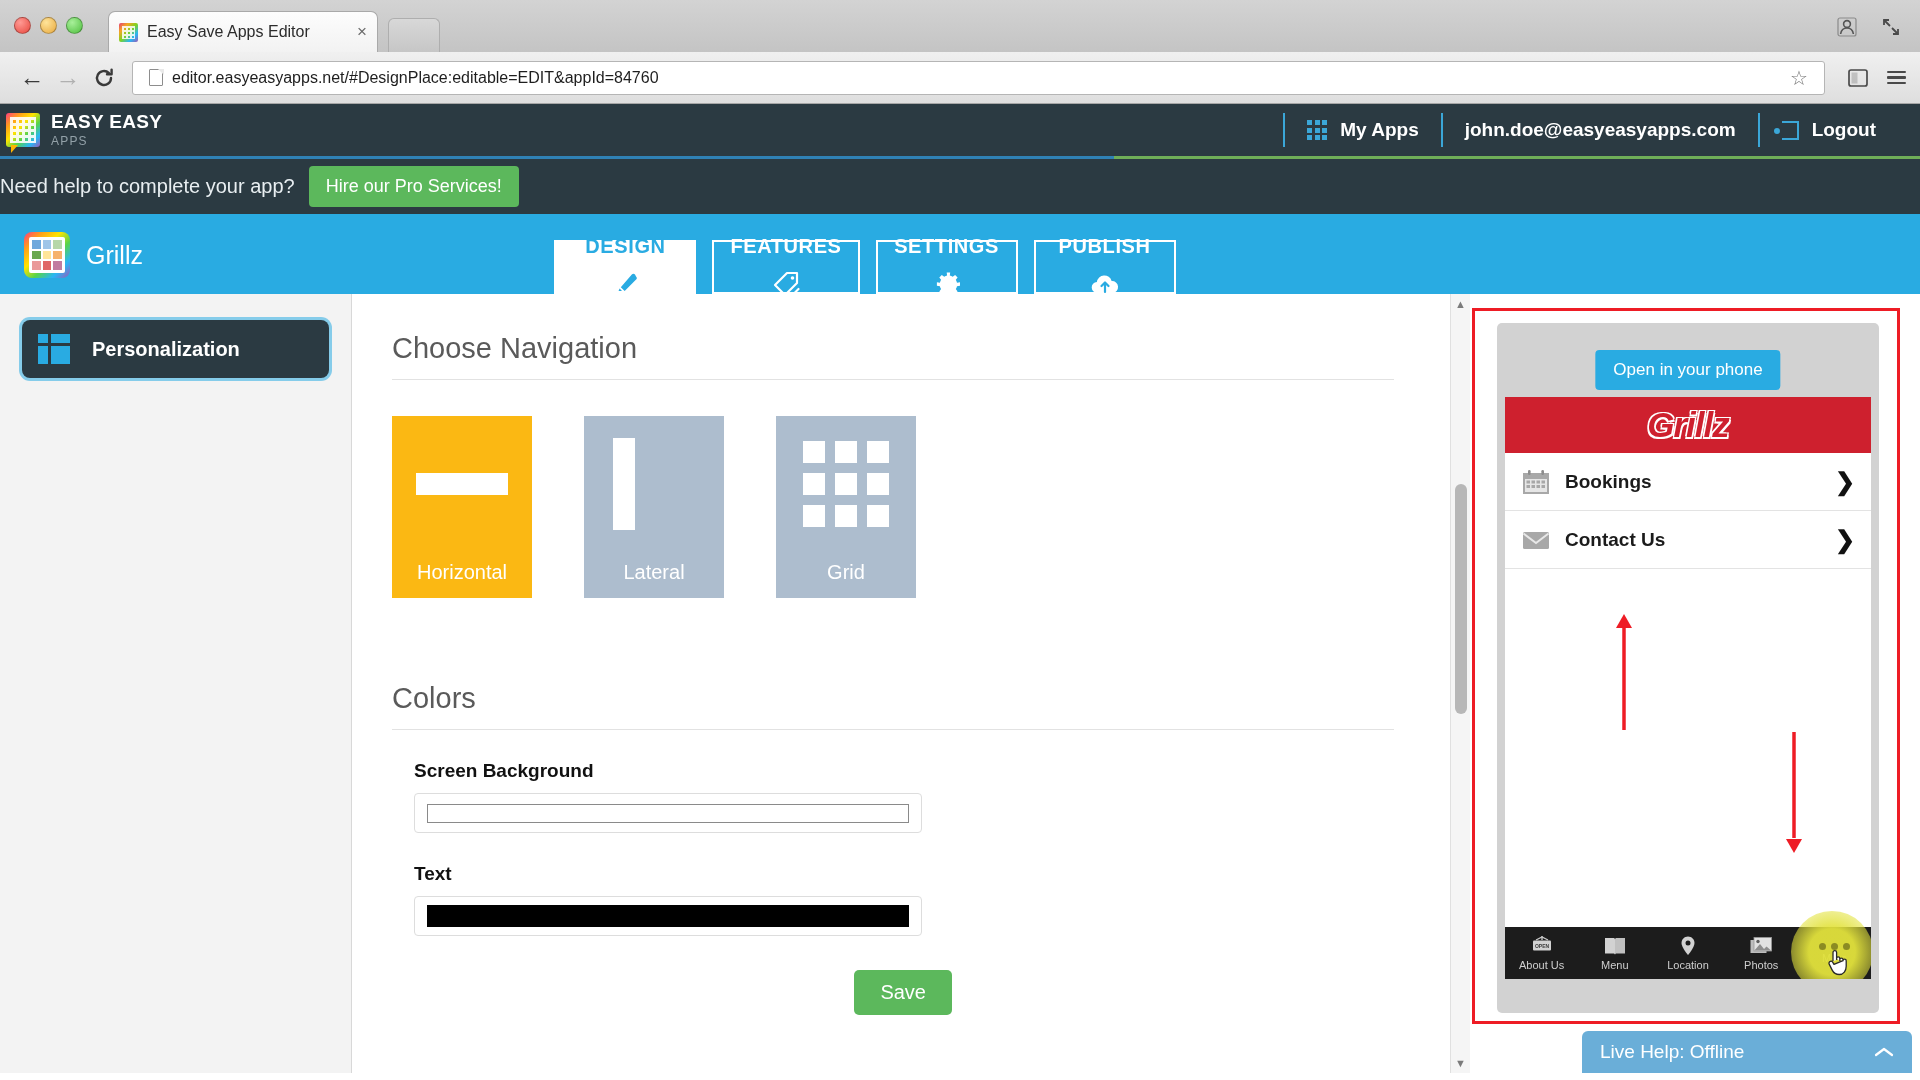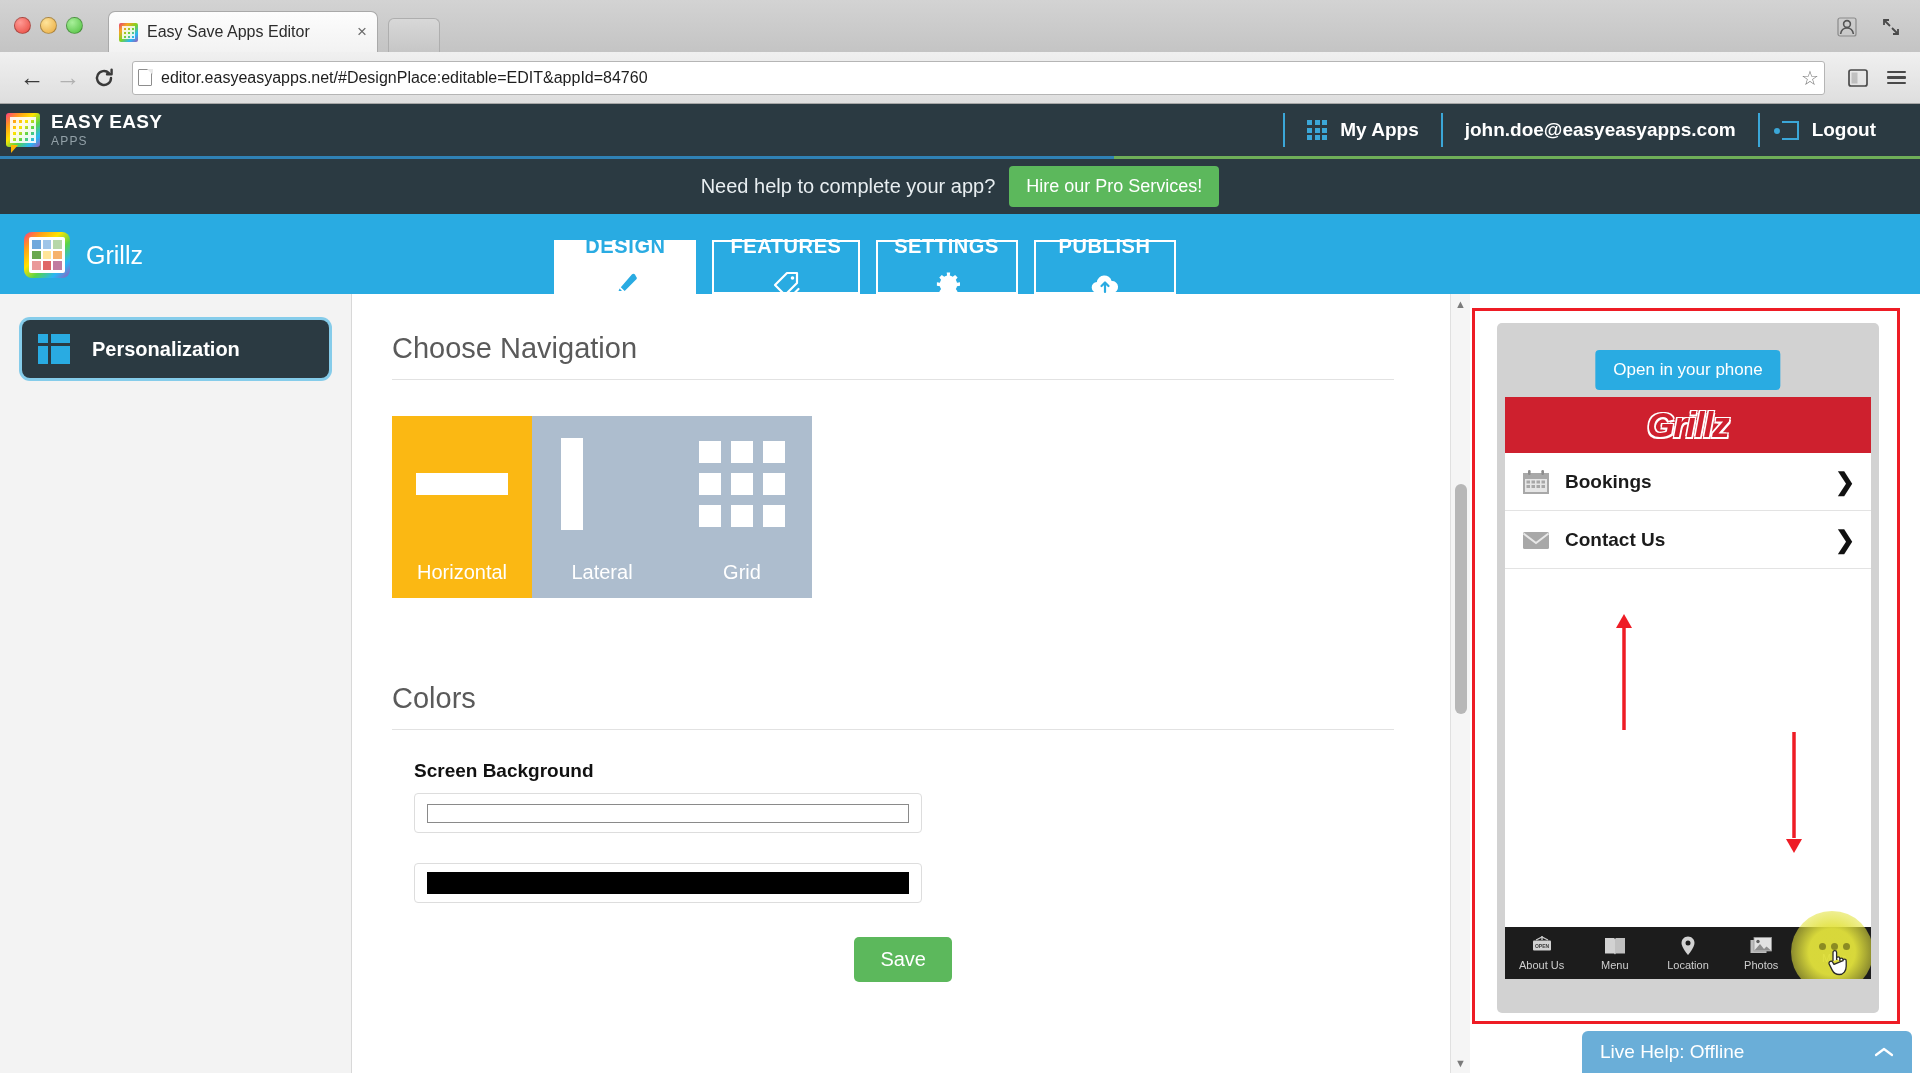--- a/index.html
+++ b/index.html
@@ -44,21 +44,21 @@
     justify-content: center; color: #4a4a4a; }
 
   .urlbar-row { height: 52px; display: flex; align-items: center; padding: 0 14px;
     background: linear-gradient(to bottom,#f0f0f0,#dedede); border-bottom: 1px solid #a6a6a6; }
   .nav-btn { width: 36px; height: 36px; display: flex; align-items: center;
     justify-content: center; font-size: 25px; color: #3a3a3a; }
   .nav-btn.dim { color: #b0b0b0; }
   .nav-btn.reload { font-size: 22px; font-weight: bold; }
   .urlfield { flex: 1; height: 34px; margin: 0 10px; background: #fff;
     border: 1px solid #b5b5b5; border-radius: 3px; display: flex; align-items: center;
-    padding: 0 5px; justify-content: space-between; }
+    padding: 0 16px; justify-content: space-between; }
   .page-icon { width: 14px; height: 17px; border: 1.5px solid #8d8d8d; border-radius: 1px;
     background: #fff; margin-right: 9px; flex: none; position: relative; }
   .page-icon::after { content:''; position:absolute; top:-1.5px; right:-1.5px;
     border-top: 6px solid #e9e9e9; border-left: 6px solid transparent; }
   .url-text { font-size: 16px; color: #1e1e1e; white-space: nowrap; }
   .star { font-size: 20px; color: #7a7a7a; margin-left: 8px; }
   .url-right { display: flex; align-items: center; gap: 12px; padding-left: 6px; }
   .menu-ic { display: flex; flex-direction: column; gap: 3px; }
   .menu-ic span { display:block; width: 19px; height: 2.5px; background: #4a4a4a; border-radius:1px; }
 
@@ -88,21 +88,21 @@
   .logout-ic { width: 17px; height: 19px; border: 2.5px solid #3ba7d8; border-left: none;
     position: relative; }
   .logout-ic::after { content:''; position: absolute; left: -8px; top: 5.5px;
     width: 6px; height: 6px; background: #3ba7d8; border-radius: 50%; }
   .hdr-rule { height: 3px; display: flex; }
   .hdr-rule i:first-child { width: 58%; background: #2f81b5; }
   .hdr-rule i:last-child  { width: 42%; background: #6fae58; }
 
   
   .promo { height: 55px; background: #2b3a42; display: flex; align-items: center;
-    justify-content: center; gap: 14px; }
+    gap: 14px; }
   .promo-text { color: #e8eef1; font-size: 20px; }
   .promo-btn { background: #5cb85c; color: #fff; font-size: 18px; padding: 10px 17px;
     border: none; border-radius: 4px; cursor: pointer; }
 
   
   .bluebar { height: 80px; background: #29abe2; display: flex; align-items: flex-end;
     position: relative; }
   .app-chip { display: flex; align-items: center; position: absolute; left: 24px; top: 18px; }
   .app-icon { width: 46px; height: 46px; border-radius: 8px; position: relative; flex: none;
     background: linear-gradient(135deg,#ff3b7f 0%,#ff9f1a 20%,#ffe400 40%,#57d34a 60%,#29b6f6 80%,#9b59b6 100%);
@@ -133,21 +133,21 @@
   .side-ic { width: 32px; height: 30px; flex: none; display: grid;
     grid-template-columns: 10px 1fr; grid-template-rows: 9px 1fr; gap: 2.5px; }
   .side-ic i { background: #29abe2; display: block; }
   .side-label { color: #fff; font-size: 20px; font-weight: bold; }
 
   .content { flex: 1; background: #fff; padding: 38px 0 0 0; position: relative;
     overflow: hidden; }
   .inner { padding-left: 40px; padding-right: 48px; max-width: 1090px; }
   .sec-title { font-size: 29px; color: #5a5a5a; font-weight: normal;
     padding-bottom: 14px; border-bottom: 1px solid #e2e2e2; }
-  .nav-cards { display: flex; margin-top: 36px; }
+  .nav-cards { display: flex; gap: 52px; margin-top: 36px; }
   .nav-card { width: 140px; height: 182px; display: flex; flex-direction: column;
     align-items: center; justify-content: flex-end; cursor: pointer; position: relative; }
   .nav-card.sel { background: #fbb813; }
   .nav-card.unsel { background: #adbdce; }
   .nc-art { position: absolute; top: 0; left: 0; right: 0; bottom: 46px;
     display: flex; align-items: center; justify-content: center; }
   .bar-h { width: 92px; height: 22px; background: #fff; }
   .bar-v { width: 22px; height: 92px; background: #fff; margin-right: 60px; }
   .grid3 { display: grid; grid-template-columns: repeat(3, 22px);
     grid-template-rows: repeat(3, 22px); gap: 10px; }
@@ -430,20 +430,21 @@
       <h2 class="sec-title colors-title">Colors</h2>
 
       <div class="field">
         <div class="field-label">Screen Background</div>
         <div class="swatch-box">
           <span class="swatch" style="background: rgb(255, 255, 255);"></span>
         </div>
       </div>
 
       <div class="field">
+        <div class="field-label">Text</div>
         <div class="swatch-box">
           <span class="swatch black" style="background: rgb(0, 0, 0);"></span>
         </div>
       </div>
 
       <div class="save-row">
         <button class="save-btn">Save</button>
       </div>
     </div>
 

